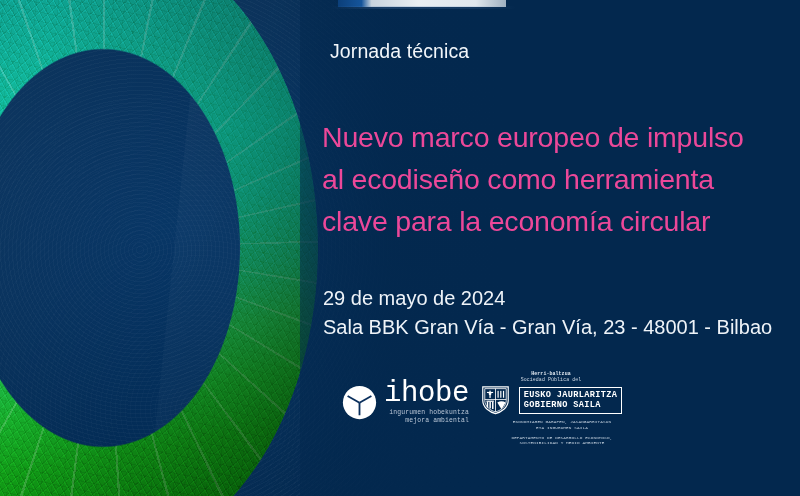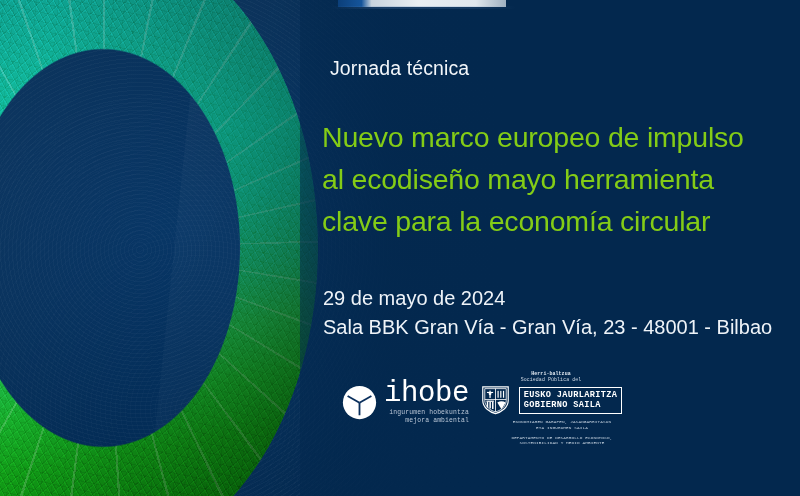--- a/index.html
+++ b/index.html
@@ -149,34 +149,34 @@
 
   
   .content {
     position:absolute;
     left:322px; top:0;
     width:470px; height:496px;
   }
 
   .eyebrow {
     position:absolute;
-    left:8px; top:57px;
+    left:8px; top:40px;
     font-size:19.5px;
     color:#f2f6fa;
     letter-spacing:.1px;
     white-space:nowrap;
   }
 
   .title {
     position:absolute;
     left:0px; top:116px;
     width:470px;
     font-size:28.5px;
     line-height:42px;
-    color:#84cc16;
+    color:#ec4899;
     letter-spacing:-0.2px;
   }
   .title b { font-weight:normal; }
   .title .ln { display:block; white-space:nowrap; }
 
   .meta {
     position:absolute;
     left:1px; top:284px;
     width:470px;
   }
@@ -299,21 +299,21 @@
 
   <div class="topbar"></div>
   <div class="topbar-shadow"></div>
 
   <div class="content">
 
     <div class="eyebrow">Jornada técnica</div>
 
     <div class="title">
         <span class="ln"><span>Nuevo marco europeo de impulso</span></span>
-        <span class="ln"><span>al </span><b>ecodiseño</b><span> mayo herramienta</span></span>
+        <span class="ln"><span>al </span><b>ecodiseño</b><span> como herramienta</span></span>
         <span class="ln"><span>clave para la </span><b>economía circular</b></span>
       </div>
 
     <div class="meta">
       <span class="line">29 de mayo de 2024</span>
       <span class="line">Sala BBK Gran Vía - Gran Vía, 23 - 48001 - Bilbao</span>
     </div>
 
     <div class="logos">
 

